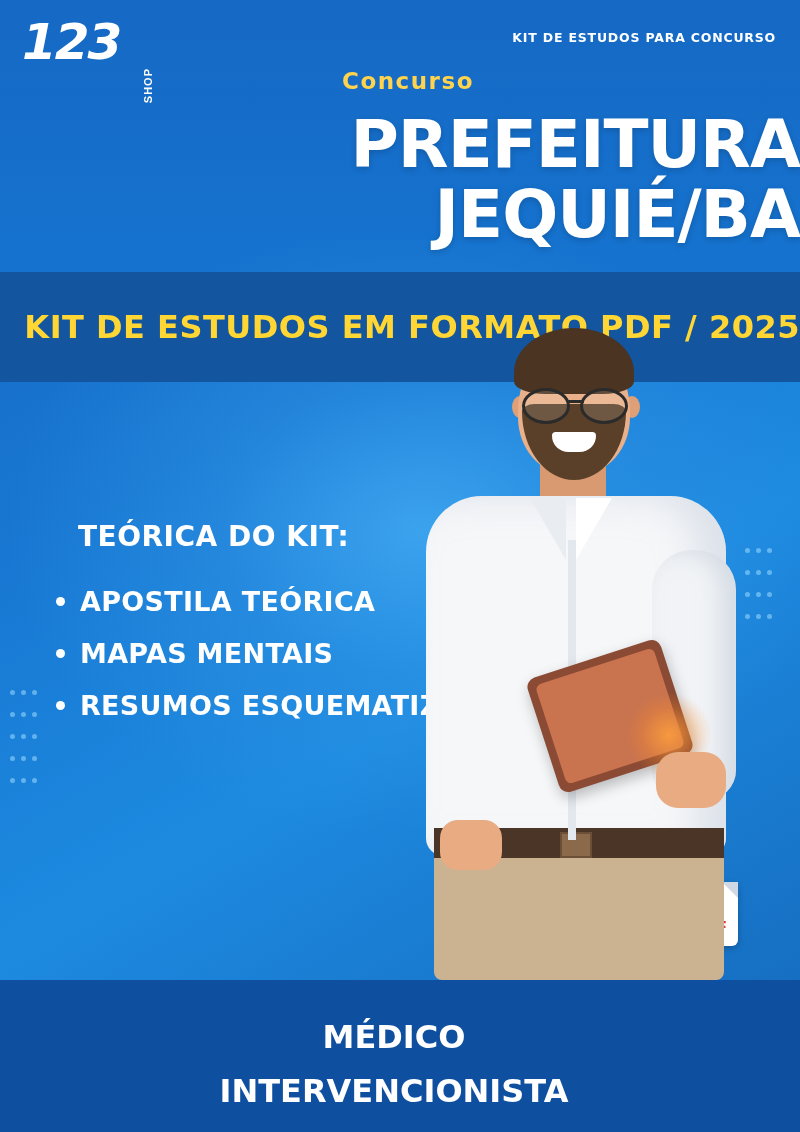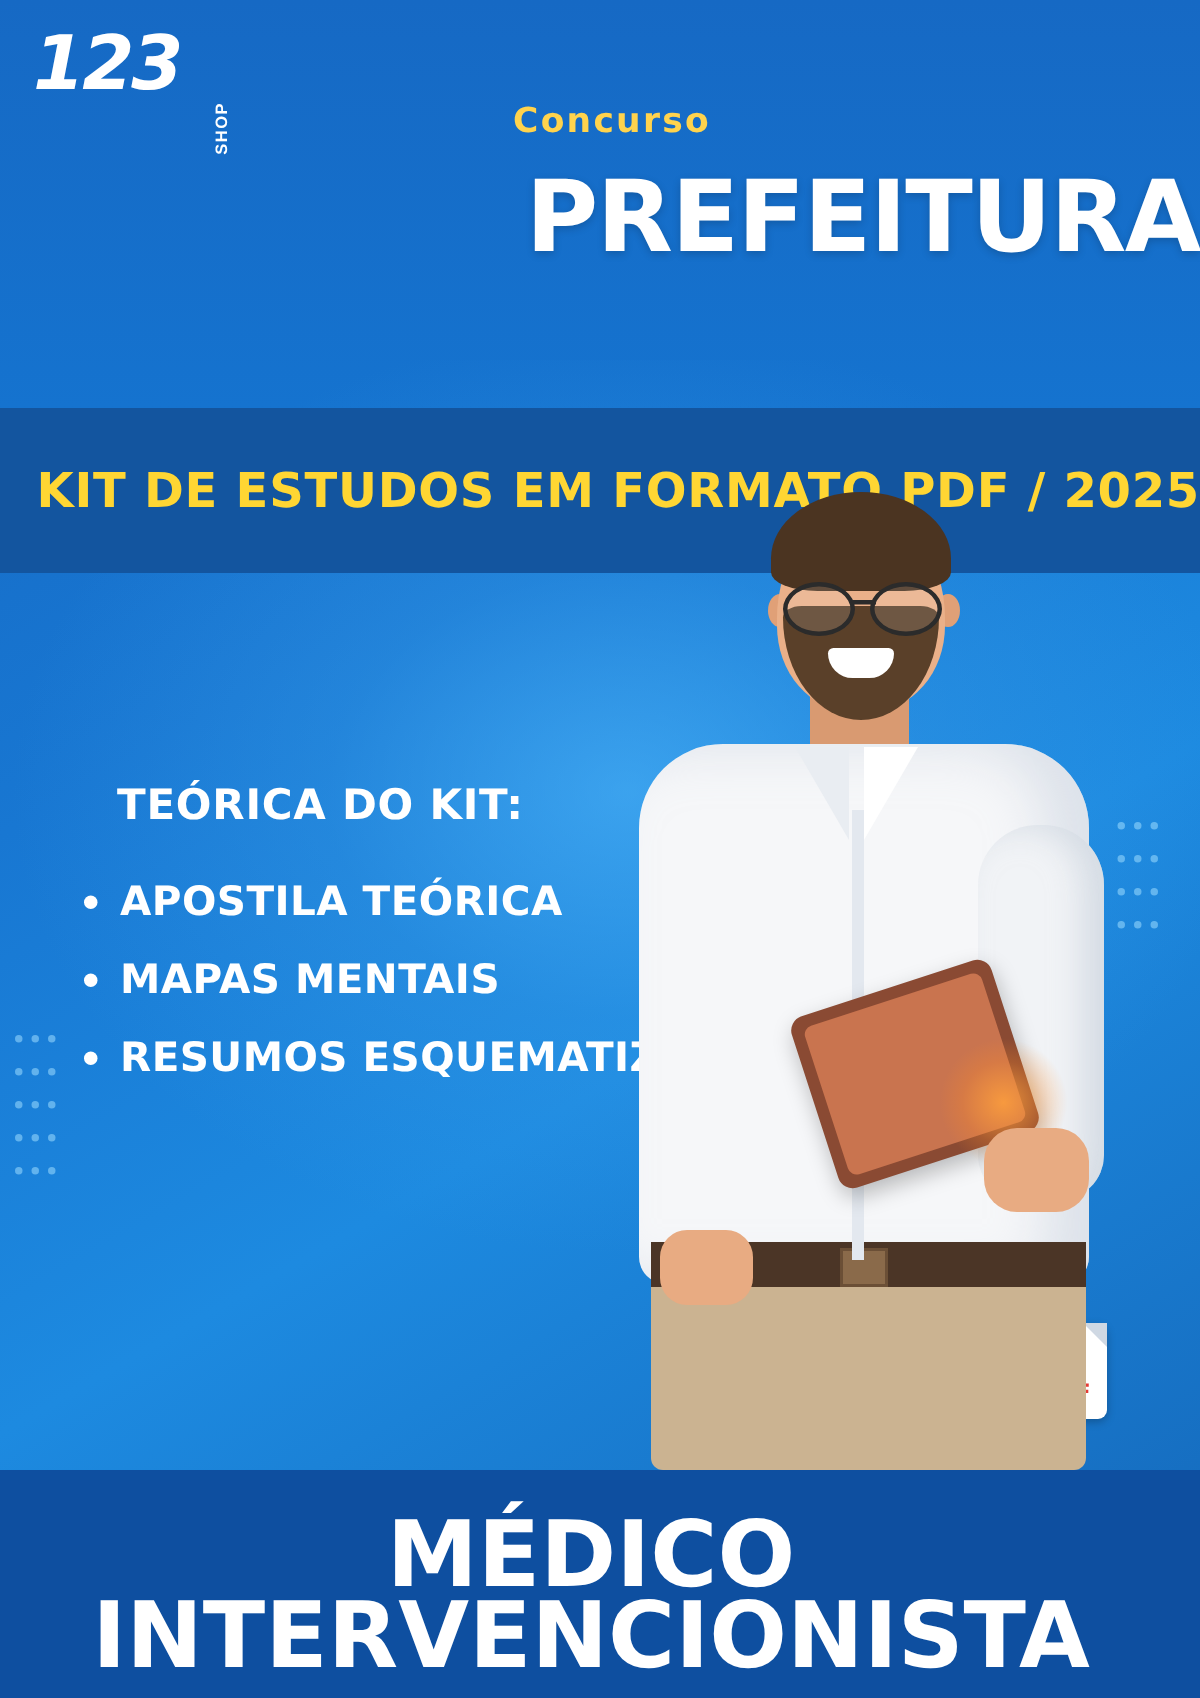--- a/index.html
+++ b/index.html
@@ -248,21 +248,21 @@
 
   
   .role {
     position: absolute;
     left: 0; right: 12px;
     bottom: 14px;
     text-align: center;
     color: #ffffff;
     font-family: "DejaVu Sans", sans-serif;
     font-weight: bold;
-    font-size: 61px;
+    font-size: 32px;
     line-height: 54px;
     letter-spacing: 0px;
     margin-top: 24px;
   }
 
   
   .person {
     position: absolute;
     left: 390px;
     bottom: 152px;
@@ -489,25 +489,27 @@
 
   <div class="top-band"></div>
 
   <div class="glow"></div>
 
   <div class="logo">
     <div class="logo-123">123</div>
     <div class="logo-shop">SHOP</div>
   </div>
 
+  <div class="kit-top-right">KIT DE ESTUDOS PARA CONCURSO</div>
 
   <div class="concurso">Concurso</div>
 
   <div class="org-name">
     <div>PREFEITURA</div>
+    <div>JEQUIÉ/BA</div>
   </div>
 
   <div class="mid-band">
     <div class="mid-band-text">KIT DE ESTUDOS EM FORMATO PDF / 2025</div>
   </div>
 
   <div class="dots dots-left">
     <span></span>
       <span></span>
       <span></span>

